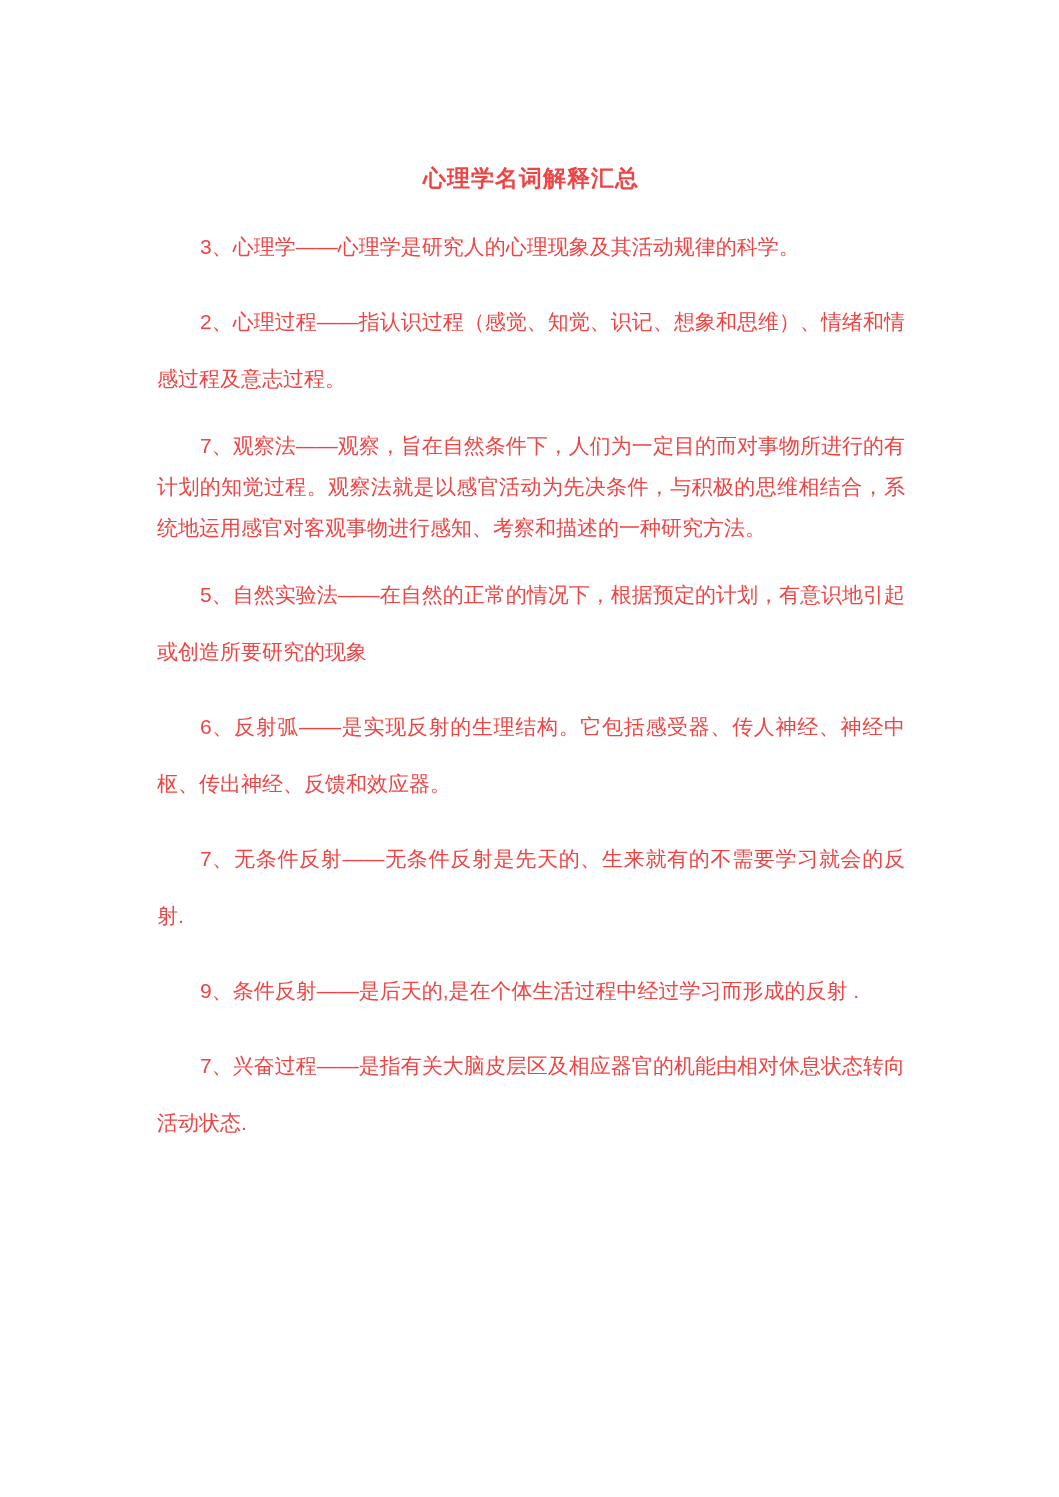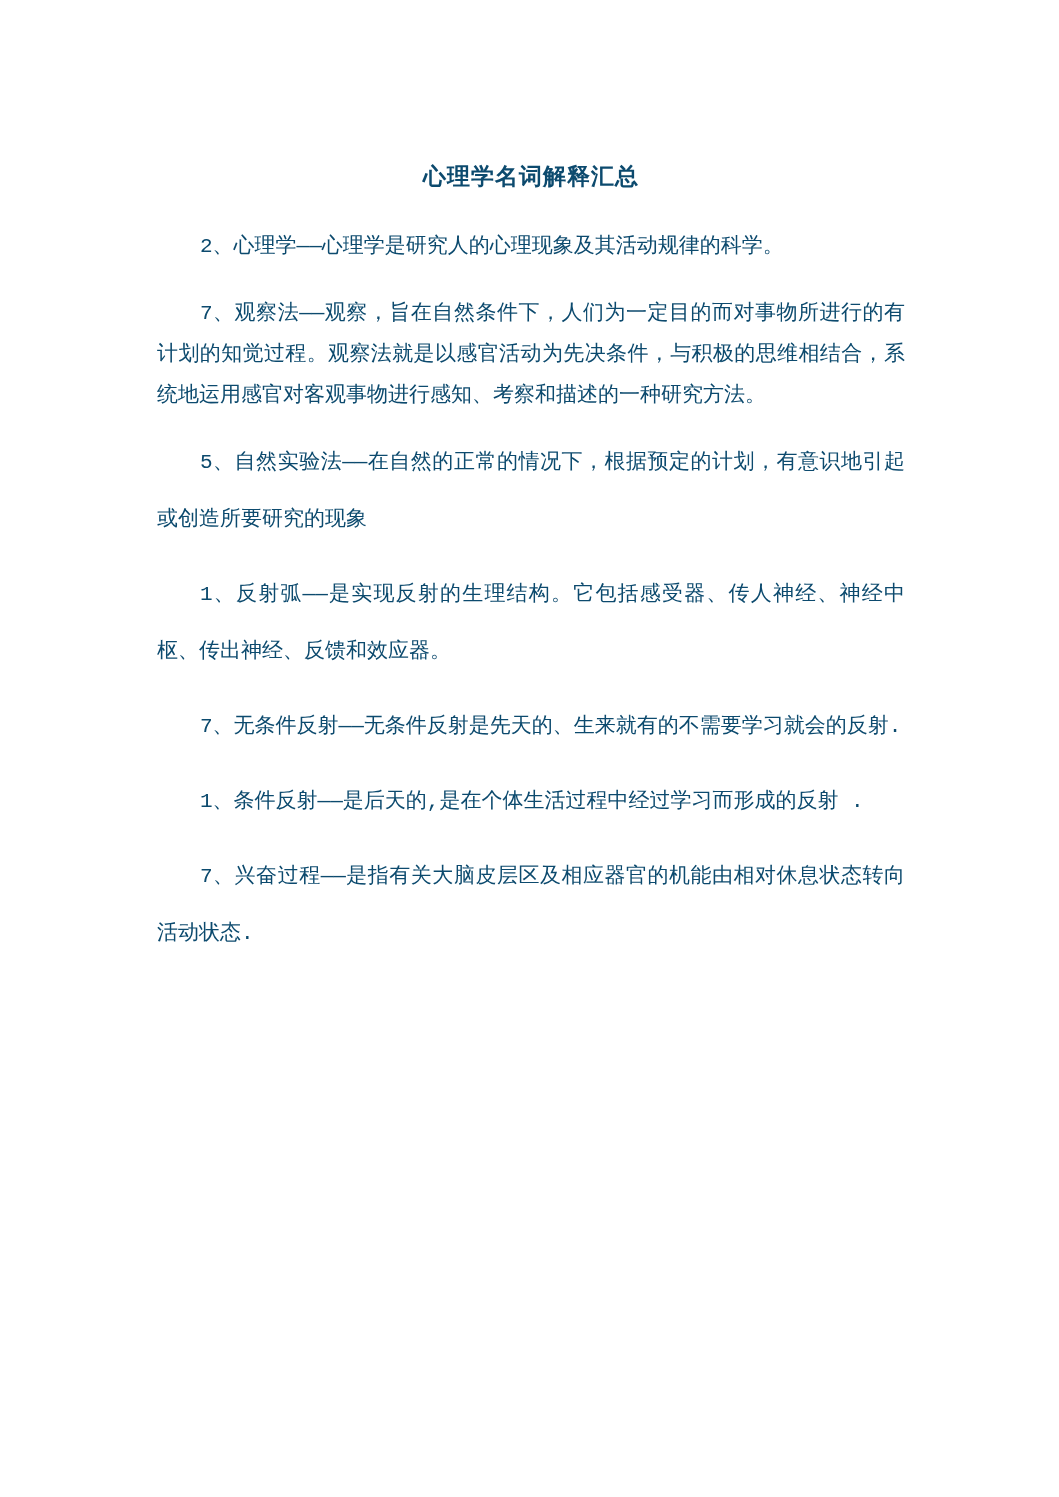--- a/index.html
+++ b/index.html
@@ -6,22 +6,22 @@
     margin: 0;
     padding: 0;
     background: #ffffff;
   }
   .page {
     position: relative;
     width: 1059px;
     height: 1140px;
     background: #ffffff;
     overflow: hidden;
-    font-family: Liberation Mono, monospace;
-    color: #0c4a6e;
+    font-family: Liberation Sans, sans-serif;
+    color: #ef4444;
   }
   .content {
     position: absolute;
     left: 157px;
     top: 162px;
     width: 748px;
   }
   .doc-title {
     font-size: 23px;
     font-weight: 700;
@@ -42,21 +42,22 @@
     line-height: 41px;
   }
 </style>
 </head>
 <body>
 
 <div class="page">
   <div class="content">
     <h1 class="doc-title">心理学名词解释汇总</h1>
 
-    <p class="para">2、心理学——心理学是研究人的心理现象及其活动规律的科学。</p>
+    <p class="para">3、心理学——心理学是研究人的心理现象及其活动规律的科学。</p>
+    <p class="para">2、心理过程——指认识过程（感觉、知觉、识记、想象和思维）、情绪和情感过程及意志过程。</p>
     <p class="para tight">7、观察法——观察，旨在自然条件下，人们为一定目的而对事物所进行的有计划的知觉过程。观察法就是以感官活动为先决条件，与积极的思维相结合，系统地运用感官对客观事物进行感知、考察和描述的一种研究方法。</p>
     <p class="para">5、自然实验法——在自然的正常的情况下，根据预定的计划，有意识地引起或创造所要研究的现象</p>
-    <p class="para">1、反射弧——是实现反射的生理结构。它包括感受器、传人神经、神经中枢、传出神经、反馈和效应器。</p>
+    <p class="para">6、反射弧——是实现反射的生理结构。它包括感受器、传人神经、神经中枢、传出神经、反馈和效应器。</p>
     <p class="para">7、无条件反射——无条件反射是先天的、生来就有的不需要学习就会的反射.</p>
-    <p class="para">1、条件反射——是后天的,是在个体生活过程中经过学习而形成的反射 .</p>
+    <p class="para">9、条件反射——是后天的,是在个体生活过程中经过学习而形成的反射 .</p>
     <p class="para">7、兴奋过程——是指有关大脑皮层区及相应器官的机能由相对休息状态转向活动状态.</p>
   </div>
 </div>
 
 </body></html>

